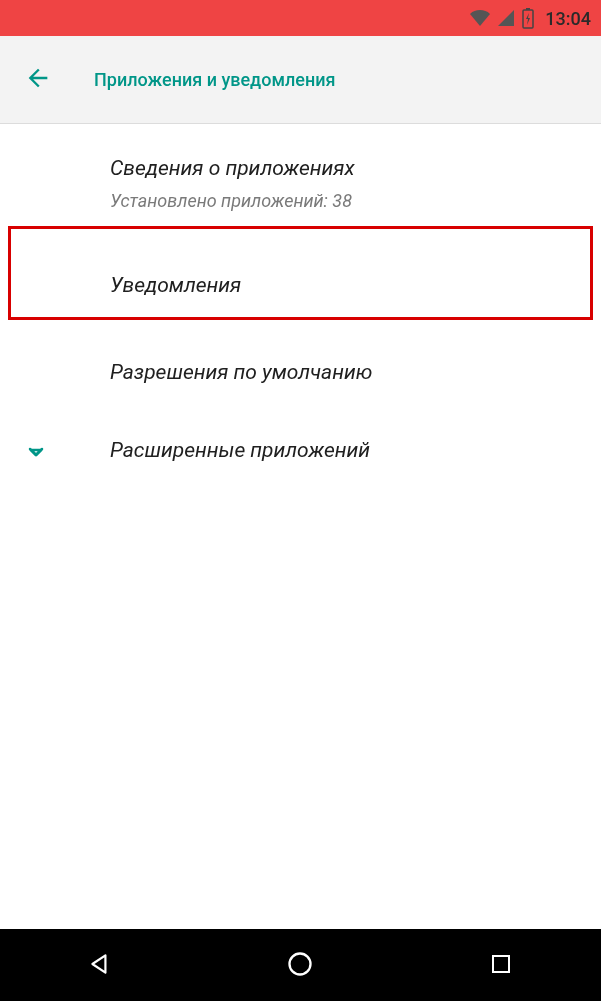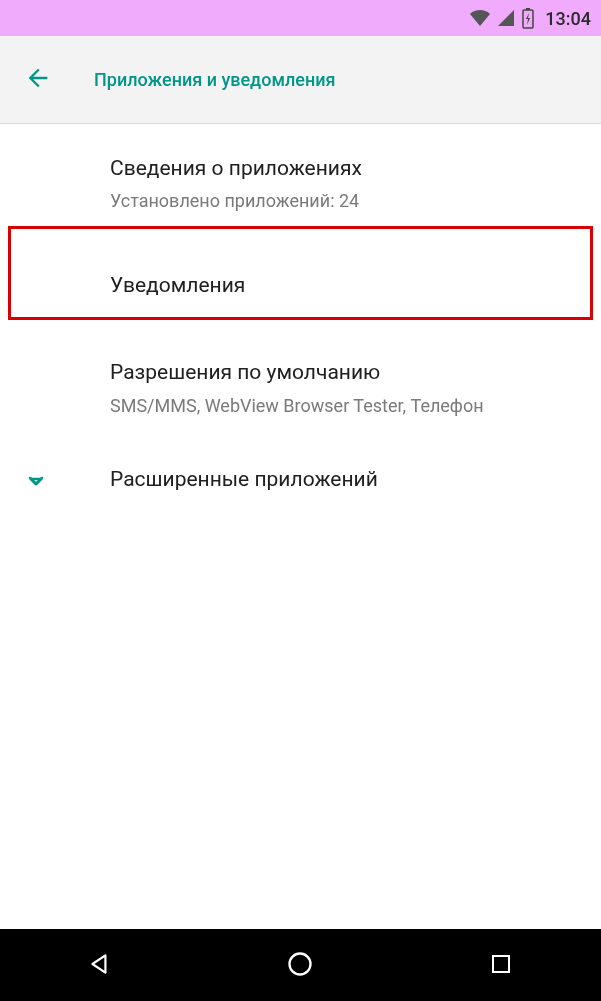--- a/index.html
+++ b/index.html
@@ -1,26 +1,26 @@
 <!DOCTYPE html>
 <html><head>
   <meta charset="utf-8">
   <style>
     * { margin: 0; padding: 0; box-sizing: border-box; }
     html, body { width: 601px; height: 1001px; font-family: Roboto, Arial, sans-serif; background: #fff; overflow: hidden; }
-    .status-bar { height: 36px; background: #f0abfc; display: flex; align-items: center; justify-content: flex-end; padding: 0 10px; gap: 6px; }
+    .status-bar { height: 36px; background: #ef4444; display: flex; align-items: center; justify-content: flex-end; padding: 0 10px; gap: 6px; }
     .status-bar .icon { display: inline-flex; align-items: center; }
     .status-time { font-size: 18px; font-weight: 500; color: #2a2a2a; margin-left: 4px; }
     .app-bar { height: 88px; background: #f3f3f3; display: flex; align-items: center; padding: 0 18px; border-bottom: 1px solid #dcdcdc; }
     .back-btn { width: 40px; height: 40px; display: flex; align-items: center; justify-content: center; background: none; border: none; cursor: pointer; }
     .app-title { color: #009688; font-size: 18px; font-weight: 500; margin-left: 36px; }
     .content { padding-top: 6px; }
     .list-item { display: flex; align-items: flex-start; padding: 24px 20px 24px 24px; cursor: pointer; position: relative; }
     .list-item .left-icon { width: 56px; flex: 0 0 56px; display: flex; align-items: center; justify-content: flex-start; padding-top: 4px; }
-    .list-item .text-col { flex: 1; min-width: 0; padding-left: 30px; }
+    .list-item .text-col { flex: 1; min-width: 0; padding-left: 30px; font-style: italic; }
     .item-title { font-size: 21px; color: #202020; line-height: 1.4; }
     .item-sub { font-size: 18px; color: #7a7a7a; margin-top: 6px; line-height: 1.3; white-space: nowrap; overflow: hidden; text-overflow: ellipsis; }
     .highlight-box { position: absolute; left: 8px; right: 8px; top: 226px; height: 94px; border: 3px solid #d80000; pointer-events: none; }
     .item-notifications { padding-top: 34px; padding-bottom: 34px; justify-content: center; }
     .nav-bar { position: absolute; bottom: 0; left: 0; right: 0; height: 72px; background: #000; display: flex; align-items: center; justify-content: space-around; }
     .nav-btn { width: 80px; height: 50px; display: flex; align-items: center; justify-content: center; background: none; border: none; cursor: pointer; }
   </style>
 </head>
 <body>
 
@@ -55,36 +55,35 @@
   </button>
   <div class="app-title">Приложения и уведомления</div>
 </div>
 
 <div class="content" style="position:relative;">
 
   <div class="list-item">
     <div class="left-icon"></div>
     <div class="text-col">
       <div class="item-title">Сведения о приложениях</div>
-      <div class="item-sub">Установлено приложений: 24</div>
+      <div class="item-sub">Установлено приложений: 38</div>
     </div>
   </div>
 
   <div class="list-item item-notifications">
     <div class="left-icon"></div>
     <div class="text-col">
       <div class="item-title">Уведомления</div>
     </div>
   </div>
 
   <div class="list-item">
     <div class="left-icon"></div>
     <div class="text-col">
       <div class="item-title">Разрешения по умолчанию</div>
-      <div class="item-sub">SMS/MMS, WebView Browser Tester, Телефон</div>
     </div>
   </div>
 
   <div class="list-item">
     <div class="left-icon">
       <span>
         <svg width="24" height="24" viewBox="0 0 24 24">
             <path d="M7 10l5 5 5-5z" fill="none" stroke="#009688" stroke-width="2.5" stroke-linejoin="round" stroke-linecap="round"></path>
             <path d="M6 9 L12 15 L18 9" fill="none" stroke="#009688" stroke-width="2.5" stroke-linecap="round" stroke-linejoin="round"></path>
           </svg>

